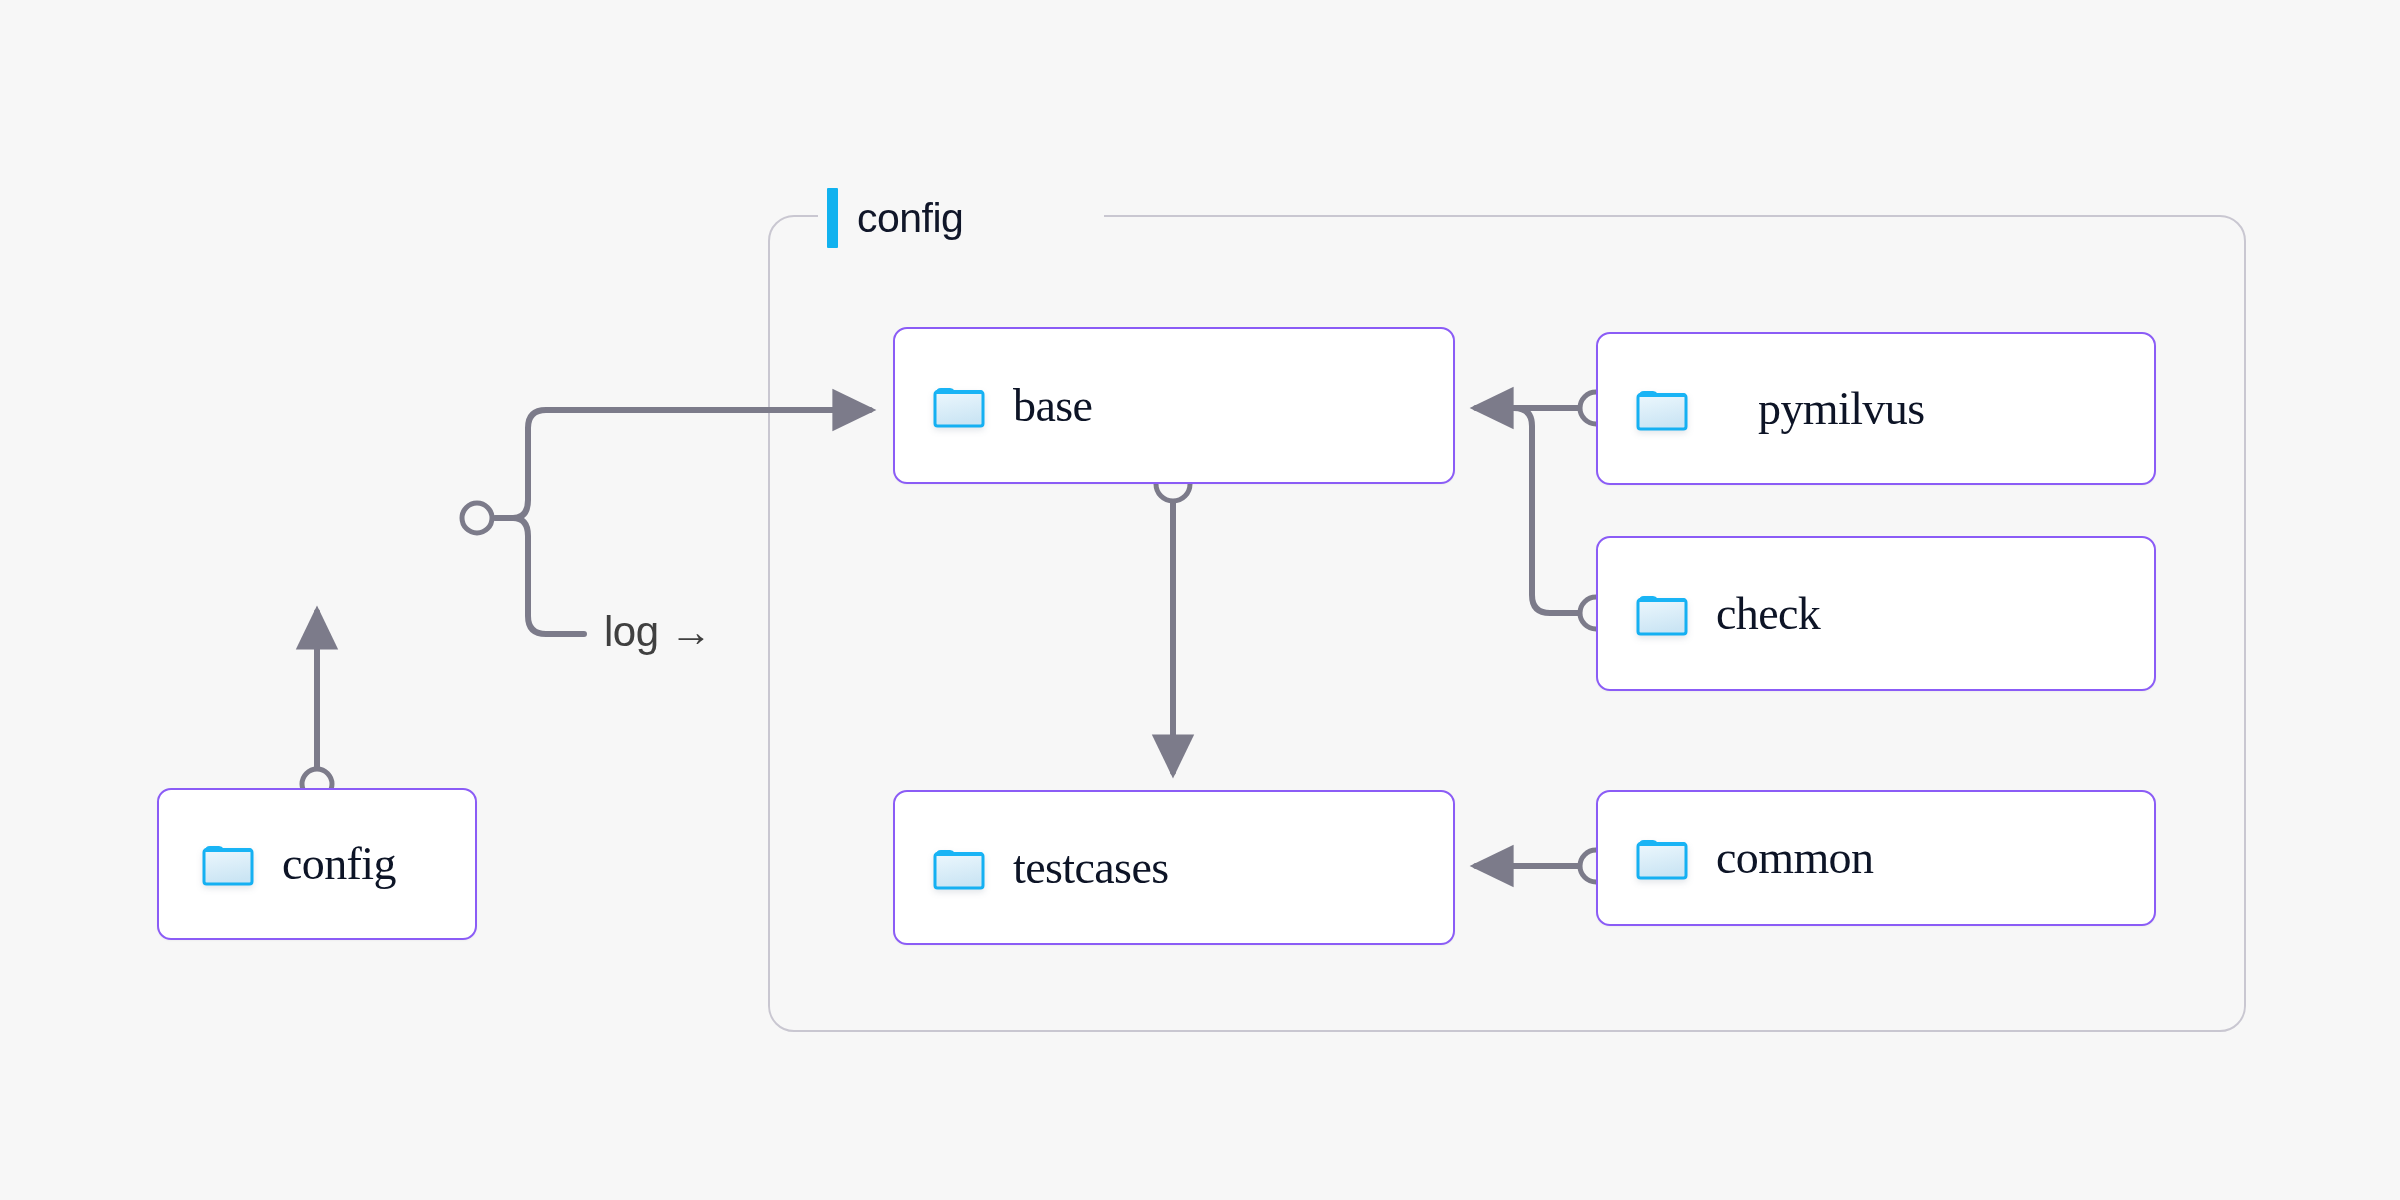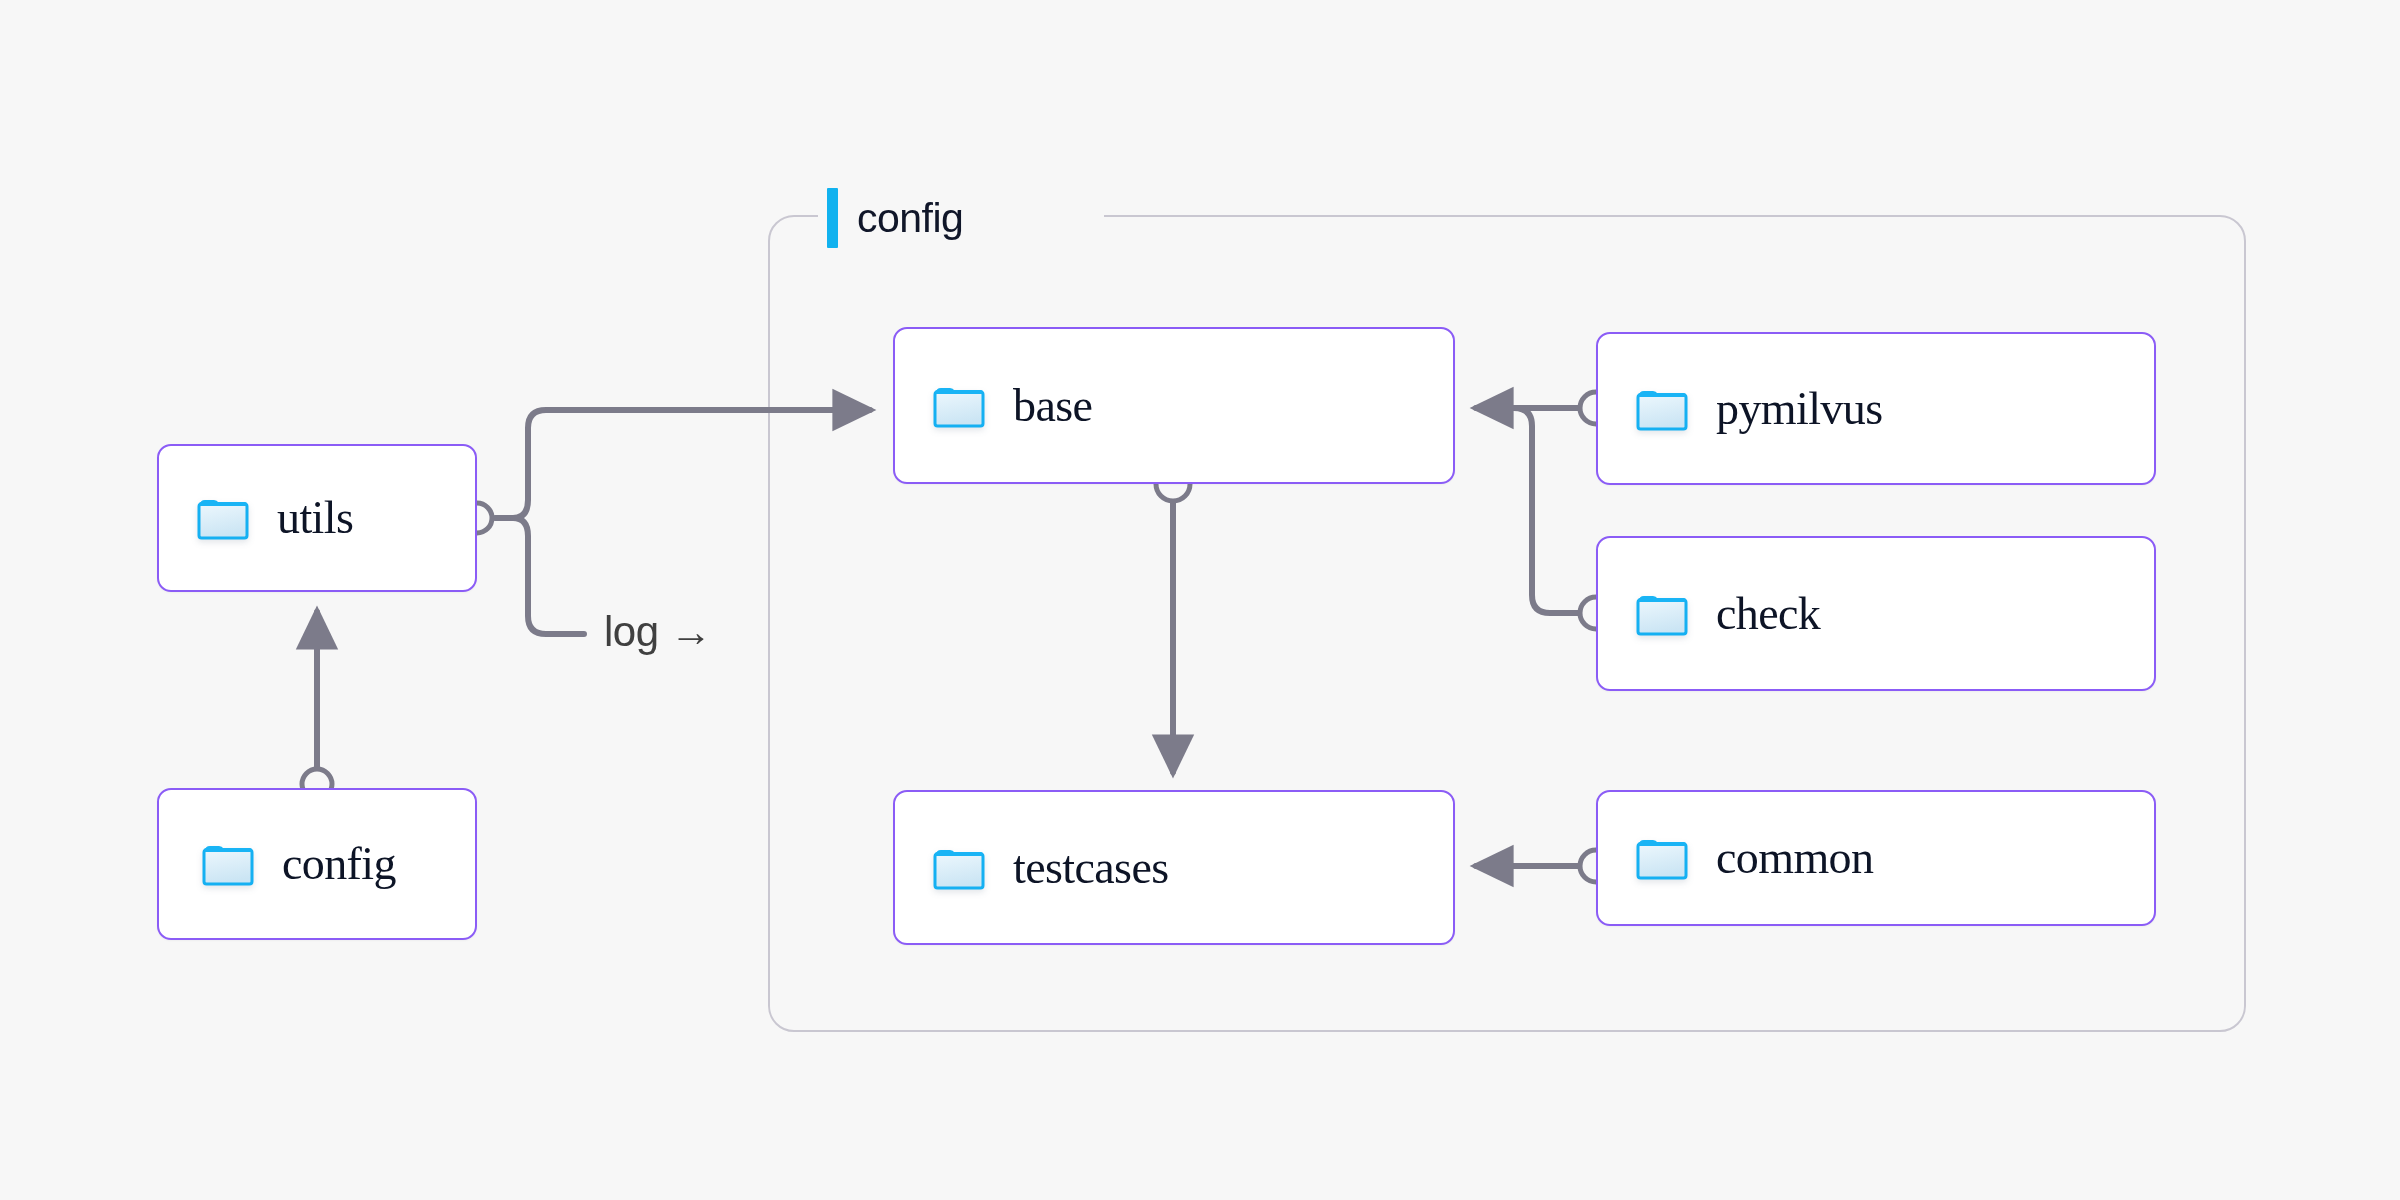--- a/index.html
+++ b/index.html
@@ -128,30 +128,20 @@
       <circle cx="317" cy="784" r="15"></circle>
       <circle cx="1173" cy="484" r="17"></circle>
       <circle cx="1596" cy="408" r="16"></circle>
       <circle cx="1596" cy="613" r="16"></circle>
       <circle cx="1596" cy="866" r="16"></circle>
     </g>
   </svg>
 
   <div class="edge-label" style="left:604px;top:611px;">log →</div>
 
-  <div class="node" style="left:157px;top:444px;width:320px;height:148px;">
-    <span class="folder">
-      <svg width="52" height="44" viewBox="0 0 52 44">
-        <path d="M3 9 q0-5 5-5 h9 q3 0 4.5 2.5 L23 9 z" fill="#19b4f5"></path>
-        <rect x="2" y="8" width="48" height="34" rx="2.5" fill="url(#folderGrad)" stroke="#15b0f2" stroke-width="3"></rect>
-        <path d="M4 8 h44" stroke="#19b4f5" stroke-width="4" stroke-linecap="round"></path>
-      </svg>
-    </span>
-    <span class="label">utils</span>
-  </div>
 
   <div class="node" style="left:157px;top:788px;width:320px;height:152px;padding-left:43px;">
     <span class="folder">
       <svg width="52" height="44" viewBox="0 0 52 44">
         <path d="M3 9 q0-5 5-5 h9 q3 0 4.5 2.5 L23 9 z" fill="#19b4f5"></path>
         <rect x="2" y="8" width="48" height="34" rx="2.5" fill="url(#folderGrad)" stroke="#15b0f2" stroke-width="3"></rect>
         <path d="M4 8 h44" stroke="#19b4f5" stroke-width="4" stroke-linecap="round"></path>
       </svg>
     </span>
     <span class="label">config</span>
@@ -172,21 +162,21 @@
     <span class="folder">
       <svg width="52" height="44" viewBox="0 0 52 44">
         <path d="M3 9 q0-5 5-5 h9 q3 0 4.5 2.5 L23 9 z" fill="#19b4f5"></path>
         <rect x="2" y="8" width="48" height="34" rx="2.5" fill="url(#folderGrad)" stroke="#15b0f2" stroke-width="3"></rect>
         <path d="M4 8 h44" stroke="#19b4f5" stroke-width="4" stroke-linecap="round"></path>
       </svg>
     </span>
     <span class="label">testcases</span>
   </div>
 
-  <div class="node" style="left:1596px;top:332px;width:560px;height:153px;">
+  <div class="node" style="left:1596px;top:332px;width:560px;height:153px;gap:42px;">
     <span class="folder">
       <svg width="52" height="44" viewBox="0 0 52 44">
         <path d="M3 9 q0-5 5-5 h9 q3 0 4.5 2.5 L23 9 z" fill="#19b4f5"></path>
         <rect x="2" y="8" width="48" height="34" rx="2.5" fill="url(#folderGrad)" stroke="#15b0f2" stroke-width="3"></rect>
         <path d="M4 8 h44" stroke="#19b4f5" stroke-width="4" stroke-linecap="round"></path>
       </svg>
     </span>
     <span class="label">pymilvus</span>
   </div>
 

